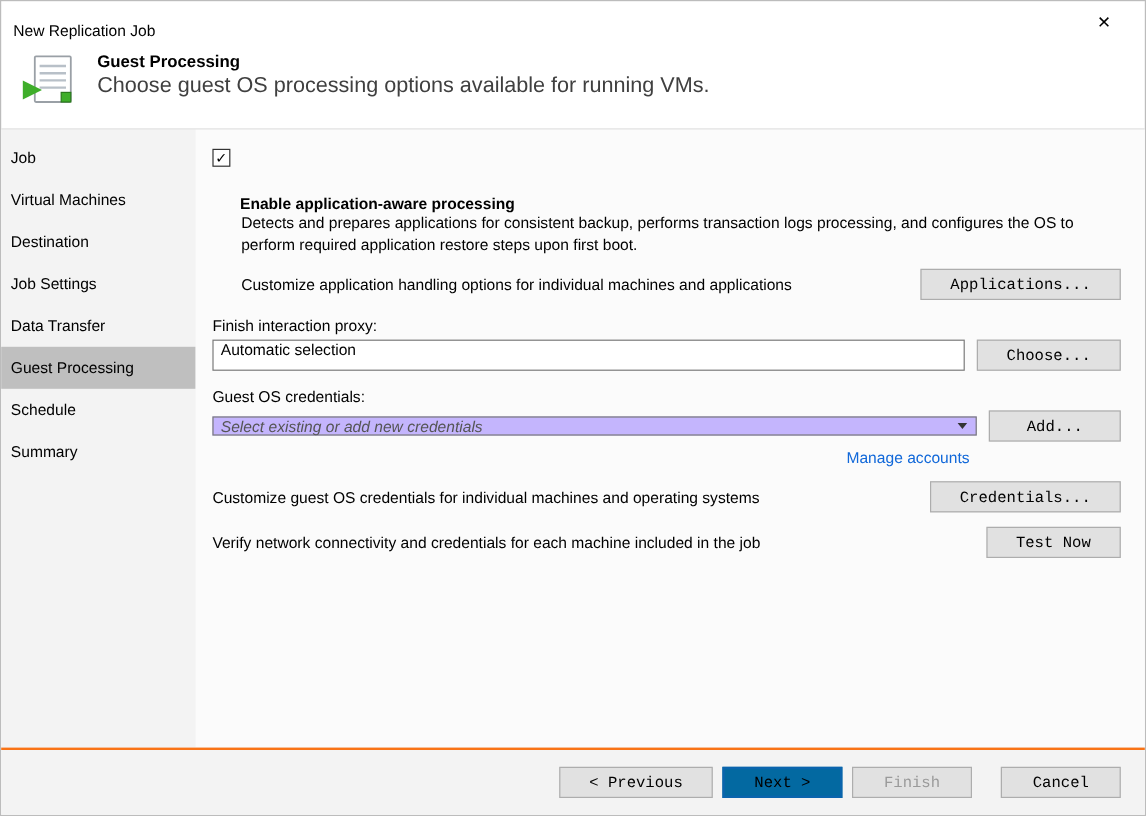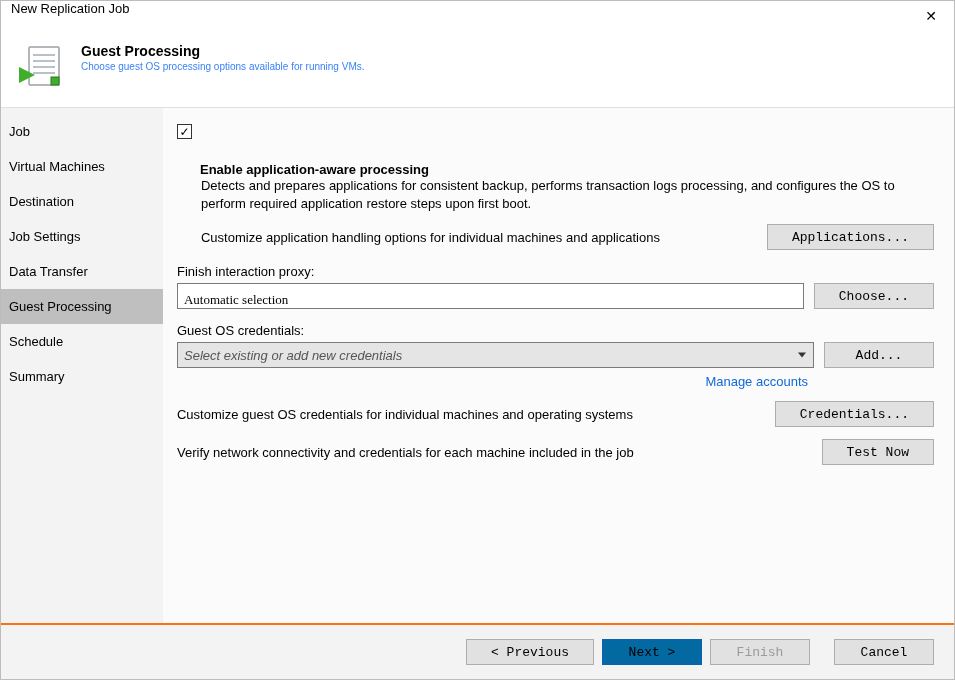--- a/index.html
+++ b/index.html
@@ -16,41 +16,41 @@
   .window {
     width: 955px;
     height: 680px;
     background: #fff;
     border: 1px solid #bcbcbc;
     display: flex;
     flex-direction: column;
   }
   .titlebar {
     display:flex;
-    align-items:flex-start;
+    align-items:flex-end;
     justify-content:space-between;
     height: 32px;
-    padding: 0 0 0 10px;
+    padding: 0 11px 0 10px;
   }
   .titlebar .title { font-size: 13px; }
   .titlebar .close {
     width: 46px; height: 30px;
     display:flex; align-items:center; justify-content:center;
     font-family: "Segoe UI Symbol", sans-serif;
     font-size: 14px;
     cursor: pointer;
   }
   .header {
     display:flex;
     align-items:flex-start;
     padding: 10px 16px 16px 16px;
     gap: 16px;
   }
   .header-text .heading { font-weight: 700; font-size: 14px; margin-bottom: 2px; }
-  .header-text .subheading { font-size: 10px; color: #3b82f6; }
+  .header-text .subheading { font-size: 18px; color: #404040; }
   .page-icon { width: 48px; height: 48px; flex: 0 0 48px; position:relative; }
   .page-icon svg { width:48px; height:48px; }
   .body {
     flex: 1 1 auto;
     display:flex;
     background: #f3f3f3;
     border-top: 1px solid #e0e0e0;
     min-height: 0;
   }
   .sidebar {
@@ -101,30 +101,29 @@
   }
   .btn.disabled { color:#9a9a9a; cursor:default; }
   .section-label { margin-top: 2px; }
   .field-row { display:flex; gap:10px; align-items:center; }
   .field {
     flex: 1 1 auto;
     height: 26px;
     border: 1px solid #7a7a7a;
     background: #fff;
     padding: 0 6px;
-    display:flex; align-items:flex-end;
+    display:flex; align-items:flex-start;
     font-size:13px;
-    font-family:Liberation Serif, serif;
   }
   .select-wrap { position:relative; flex:1 1 auto; }
   .select {
     width:100%;
-    height:26px;
+    height:16px;
     border: 1px solid #7a7a7a;
-    background:#e5e5e5;
+    background:#c4b5fd;
     font-style: italic;
     color:#555;
     padding: 0 22px 0 6px;
     display:flex; align-items:center;
     cursor:pointer;
   }
   .select::after {
     content:""; position:absolute; right:8px; top:50%; transform:translateY(-50%);
     border-left:4px solid transparent; border-right:4px solid transparent; border-top:5px solid #333;
   }

